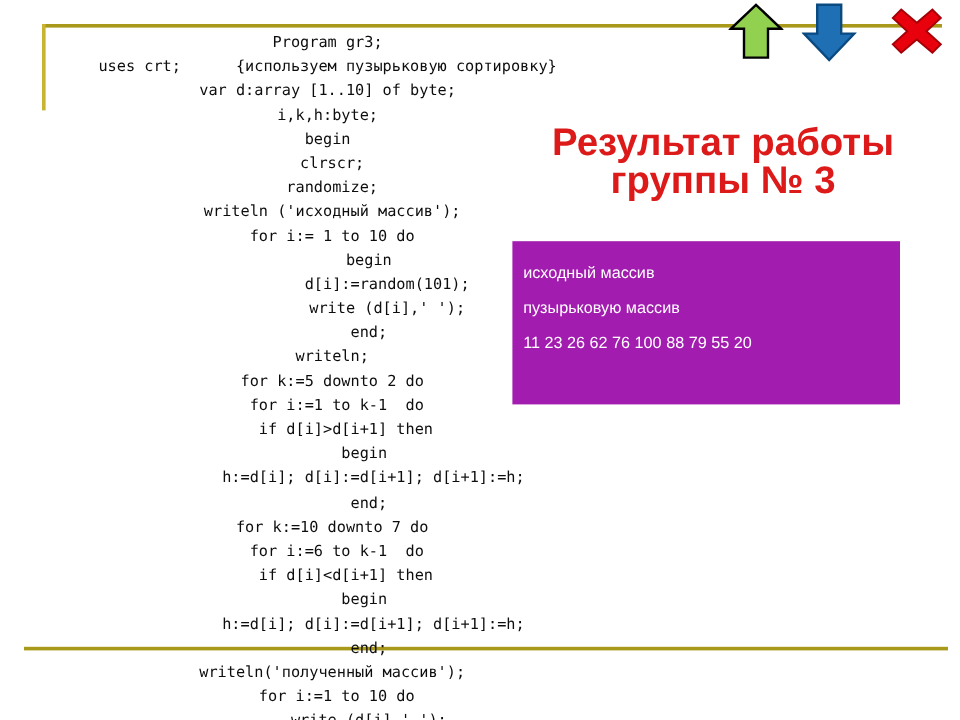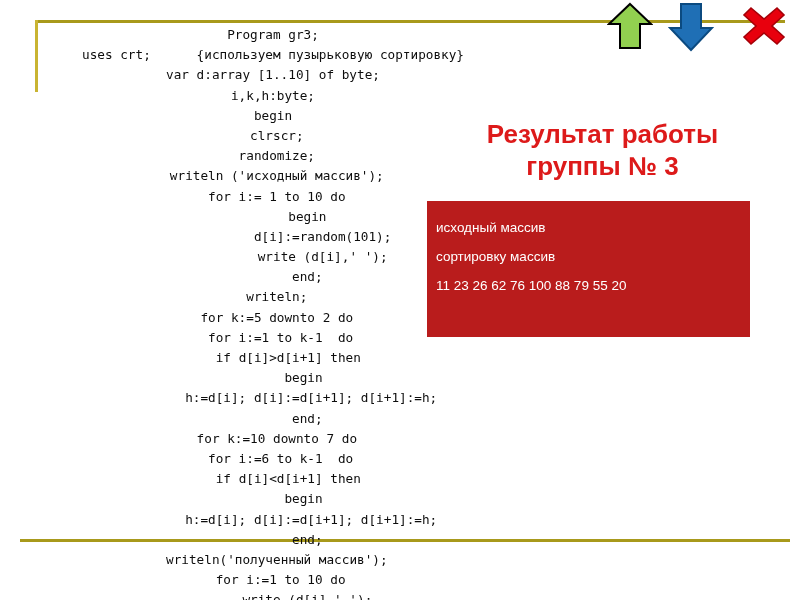--- a/index.html
+++ b/index.html
@@ -57,39 +57,39 @@
   #code-block .code-line {
     white-space: pre;
     height: 20.2px;
     text-align: center;
   }
 
   
   #title {
     position: absolute;
     left: 415px;
-    top: 118px;
+    top: 102px;
     width: 375px;
     text-align: center;
     color: #dd1a1a;
-    font-size: 26px;
+    font-size: 32px;
     font-weight: bold;
     line-height: 32px;
     font-family: "Liberation Sans", sans-serif;
   }
   #title .title-line { display: block; }
 
   
   #console-box {
     position: absolute;
     left: 427px;
     top: 201px;
     width: 323px;
     height: 136px;
-    background: #b91c1c;
+    background: #a21caf;
     color: #ffffff;
     box-sizing: border-box;
     padding: 12px 0 0 9px;
   }
   #console-box .console-line {
     font-family: "Liberation Sans", sans-serif;
     font-size: 13.5px;
     line-height: 29px;
     color: #ffffff;
     white-space: pre;
@@ -112,21 +112,21 @@
 
 <div id="code-block"><div class="code-line">Program gr3;</div><div class="code-line">uses crt;      {используем пузырьковую сортировку}</div><div class="code-line">var d:array [1..10] of byte;</div><div class="code-line">i,k,h:byte;</div><div class="code-line">begin</div><div class="code-line"> clrscr;</div><div class="code-line"> randomize;</div><div class="code-line"> writeln ('исходный массив');</div><div class="code-line"> for i:= 1 to 10 do</div><div class="code-line">         begin</div><div class="code-line">             d[i]:=random(101);</div><div class="code-line">             write (d[i],' ');</div><div class="code-line">         end;</div><div class="code-line"> writeln;</div><div class="code-line"> for k:=5 downto 2 do</div><div class="code-line">  for i:=1 to k-1  do</div><div class="code-line">    if d[i]&gt;d[i+1] then</div><div class="code-line">        begin</div><div class="code-line">          h:=d[i]; d[i]:=d[i+1]; d[i+1]:=h;</div><div class="code-line">         end;</div><div class="code-line"> for k:=10 downto 7 do</div><div class="code-line">  for i:=6 to k-1  do</div><div class="code-line">    if d[i]&lt;d[i+1] then</div><div class="code-line">        begin</div><div class="code-line">          h:=d[i]; d[i]:=d[i+1]; d[i+1]:=h;</div><div class="code-line">         end;</div><div class="code-line"> writeln('полученный массив');</div><div class="code-line">  for i:=1 to 10 do</div><div class="code-line">         write (d[i],' ');</div></div>
 
 <div id="title">
   <span class="title-line">Результат работы</span>
   <span class="title-line">группы № 3</span>
 </div>
 
 <div id="console-box">
   <div class="console-line">исходный массив</div>
-  <div class="console-line">сортировку массив</div>
+  <div class="console-line">пузырьковую массив</div>
   <div class="console-line">11 23 26 62 76 100 88 79 55 20</div>
 </div>
 
 <div class="icon-wrap" id="icon-up-arrow">
   <svg width="46" height="48" viewBox="0 0 46 48">
     <polygon points="23,2 44,22 33,22 33,46 13,46 13,22 2,22" fill="#92d050" stroke="#000000" stroke-width="2" stroke-linejoin="miter"></polygon>
   </svg>
 </div>
 
 <div class="icon-wrap" id="icon-down-arrow">

